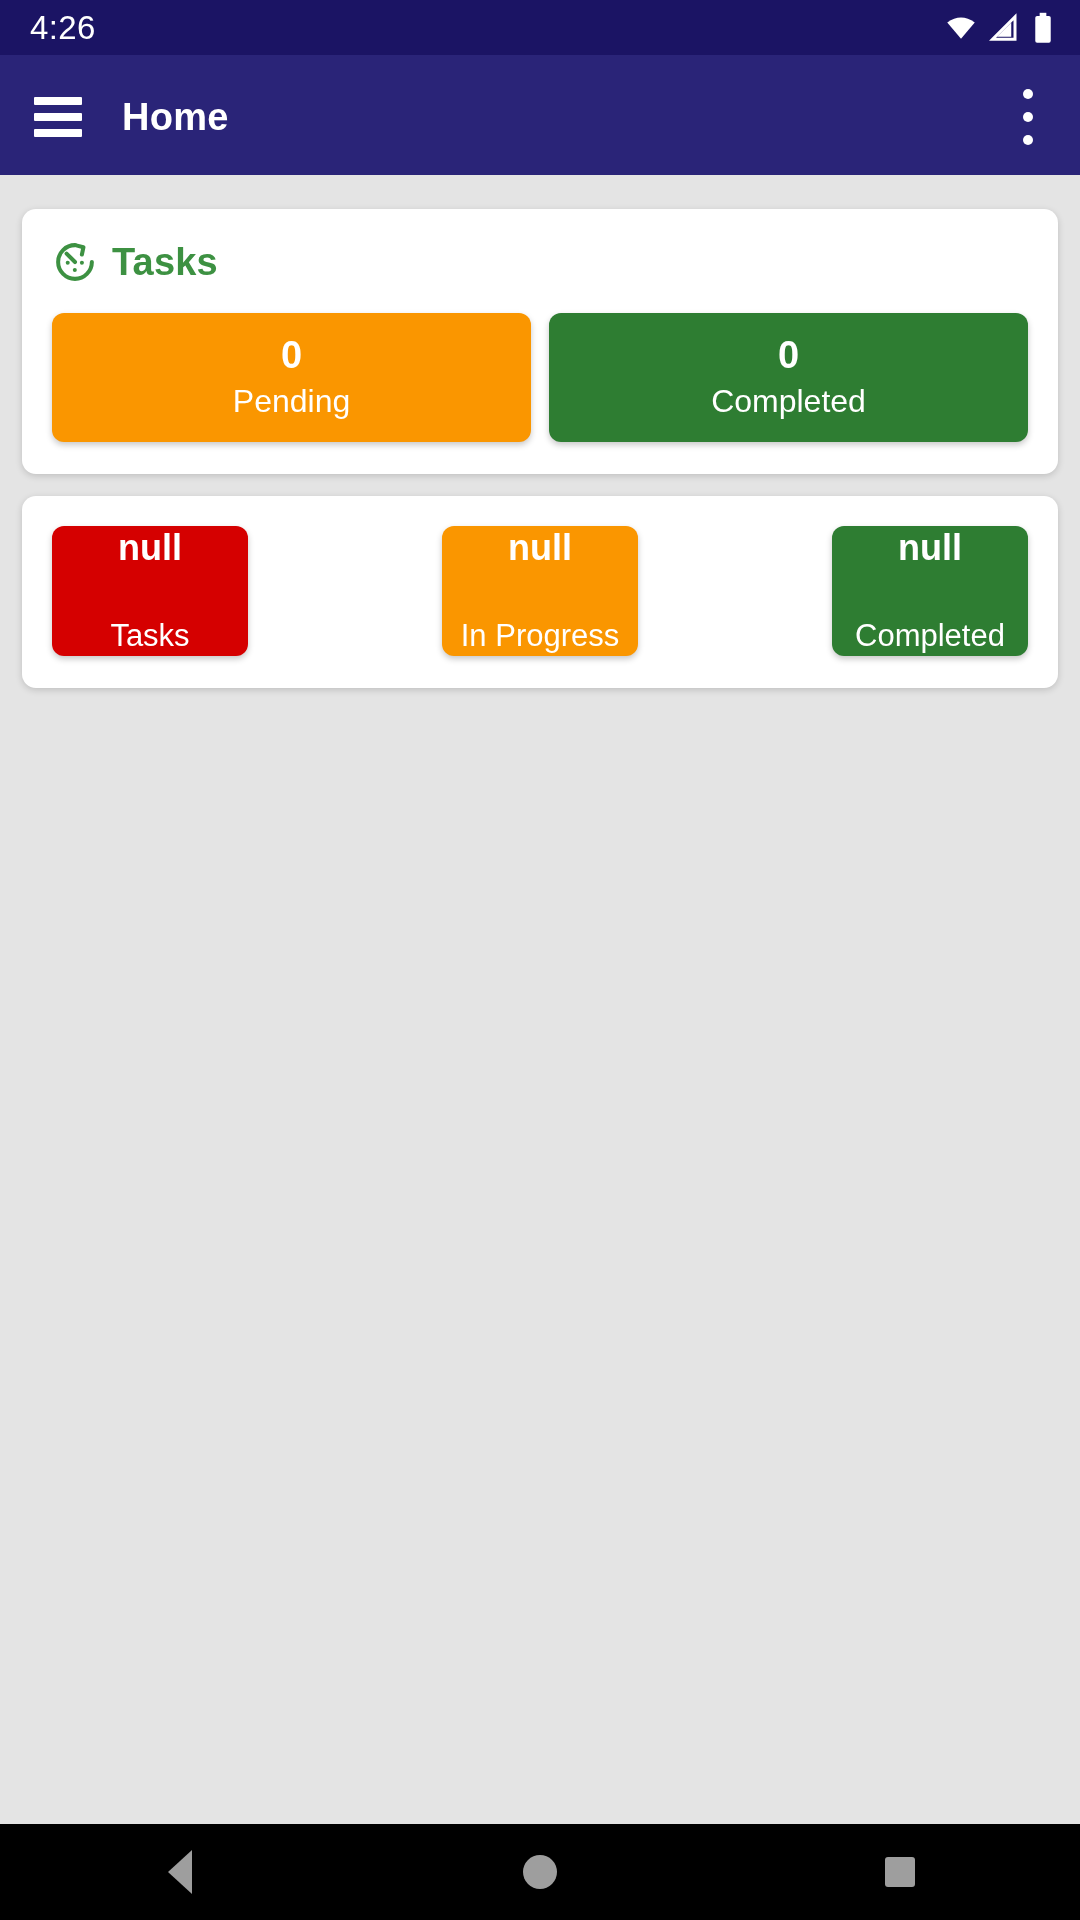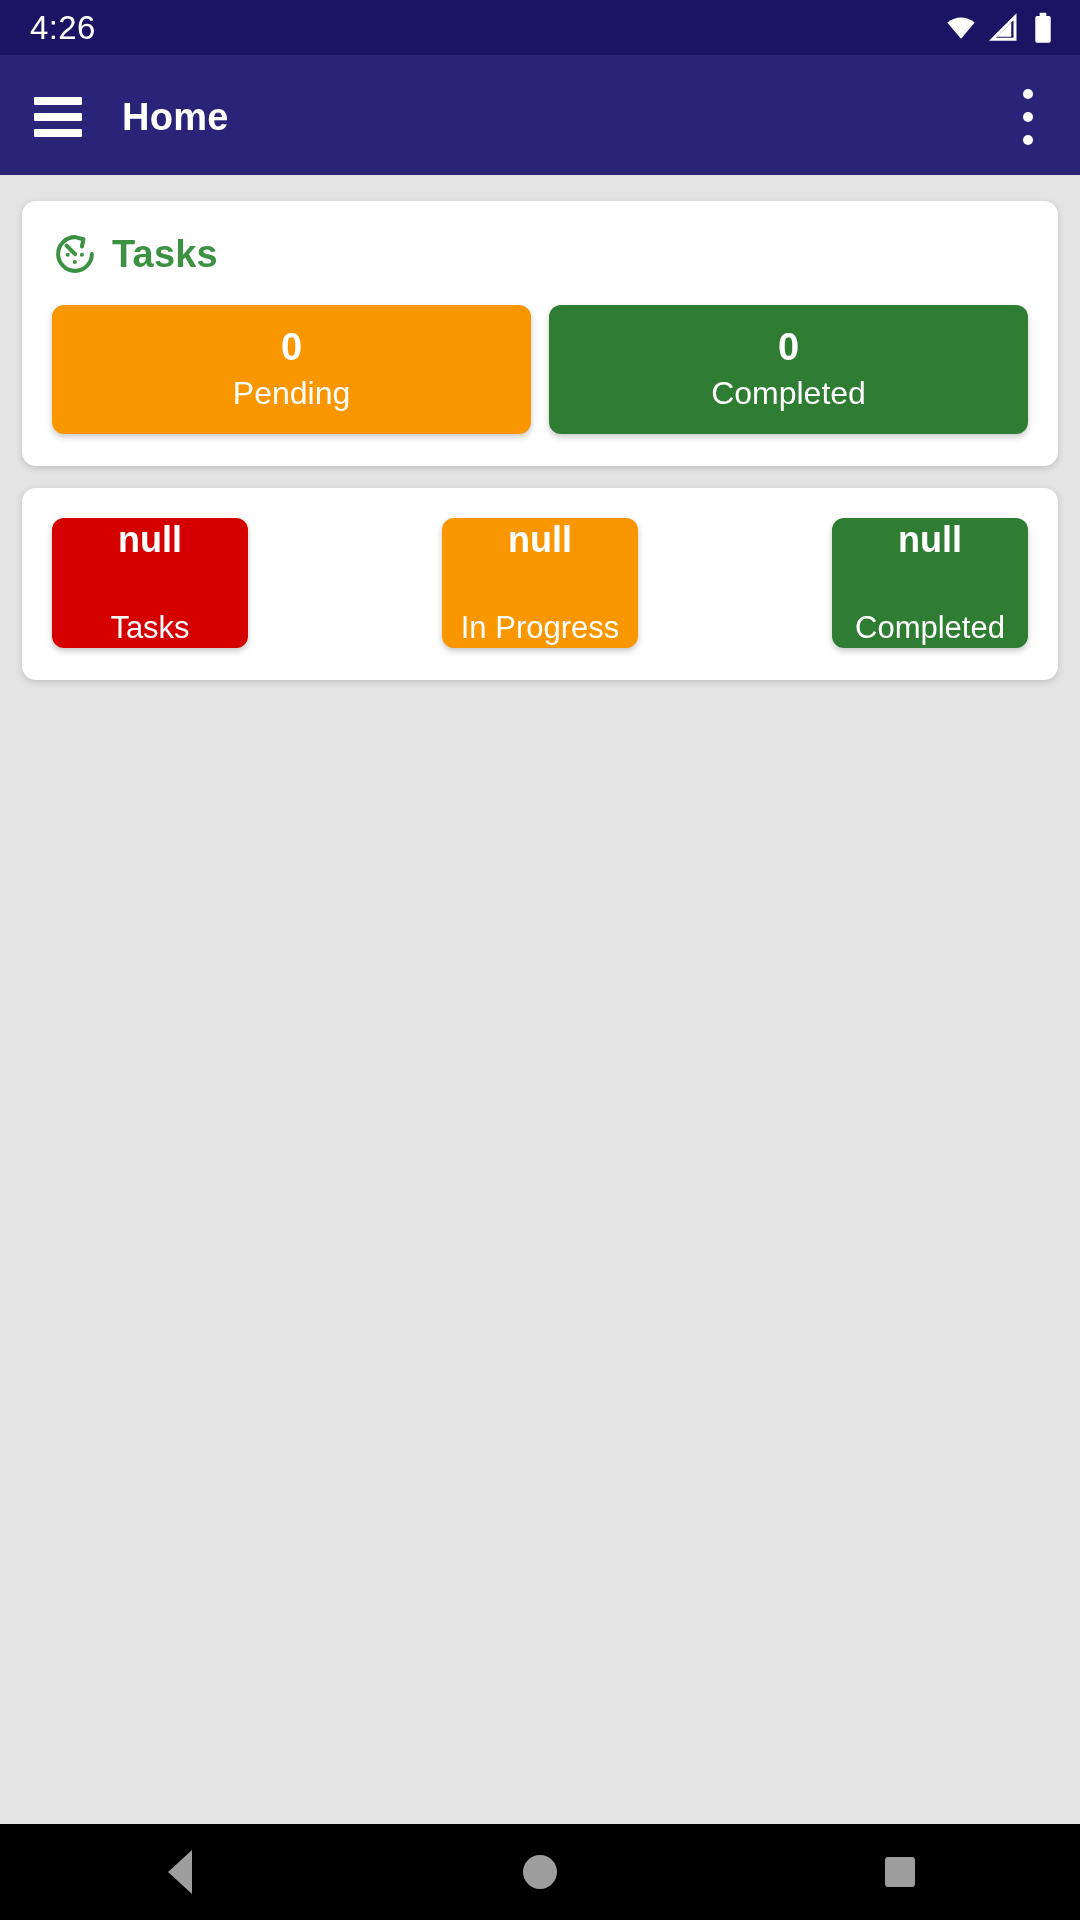--- a/index.html
+++ b/index.html
@@ -94,21 +94,21 @@
     width: 10px;
     height: 10px;
     border-radius: 50%;
     background: #ffffff;
   }
 
   
   .content {
     flex: 1 1 auto;
     background: #e4e4e4;
-    padding: 4px 22px;
+    padding: 12px 22px;
     overflow: hidden;
   }
 
   .card {
     background: #ffffff;
     border-radius: 14px;
     box-shadow: 0 2px 7px rgba(0,0,0,0.16);
     margin-top: 22px;
     padding: 30px 30px 32px 30px;
   }

